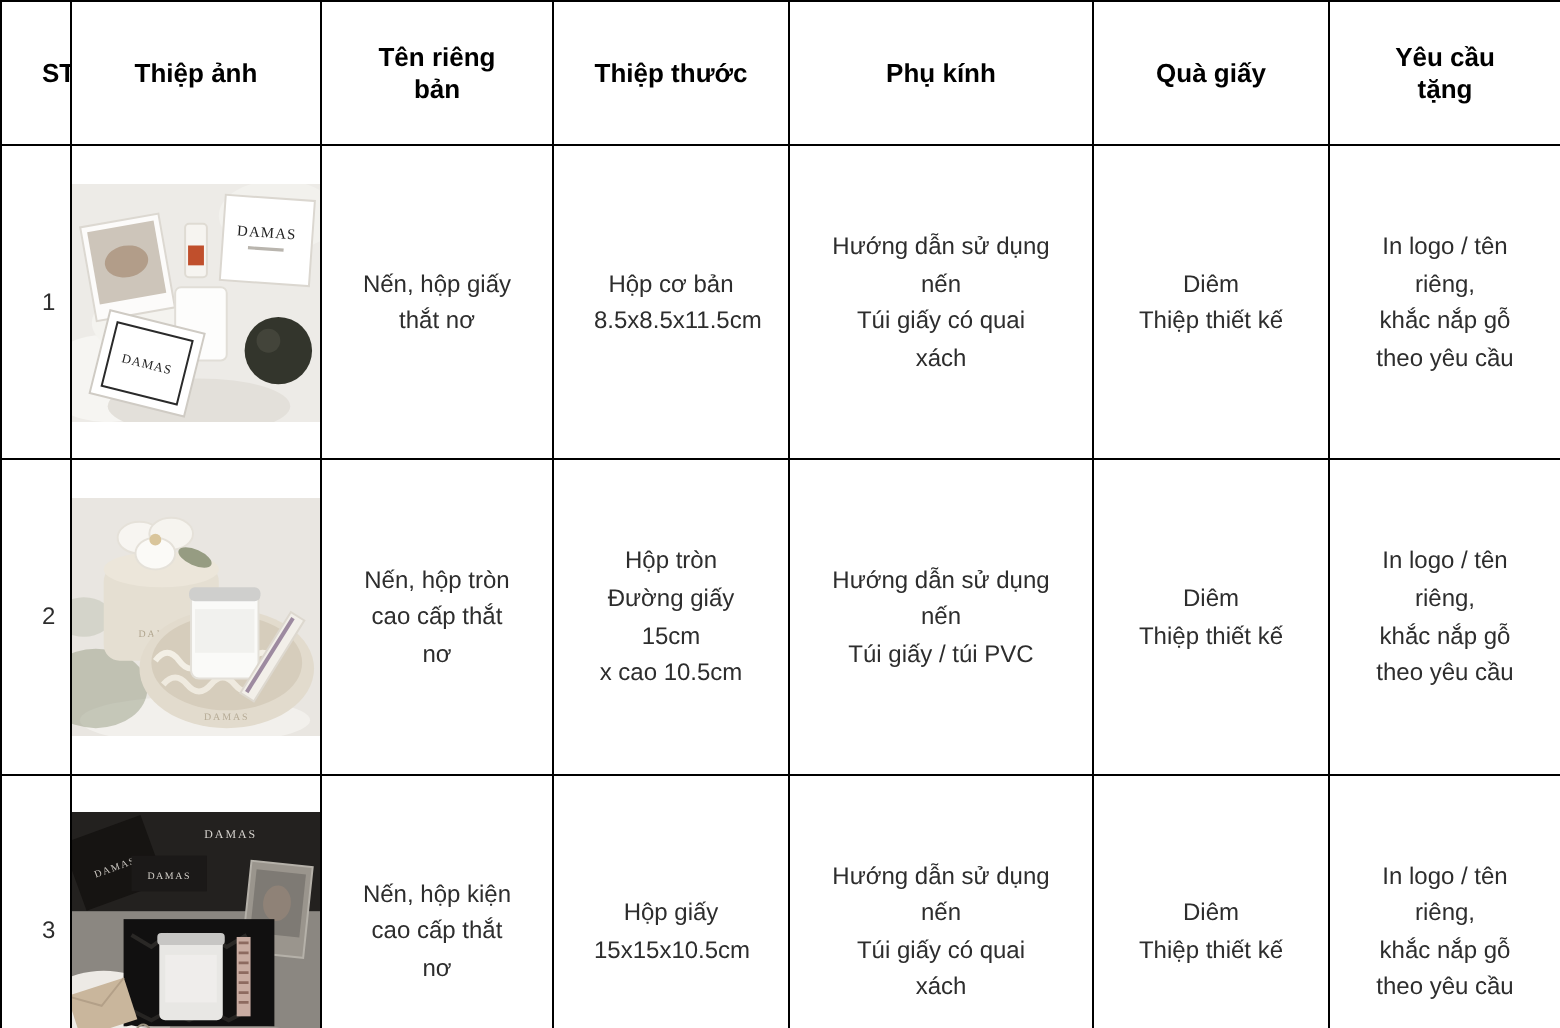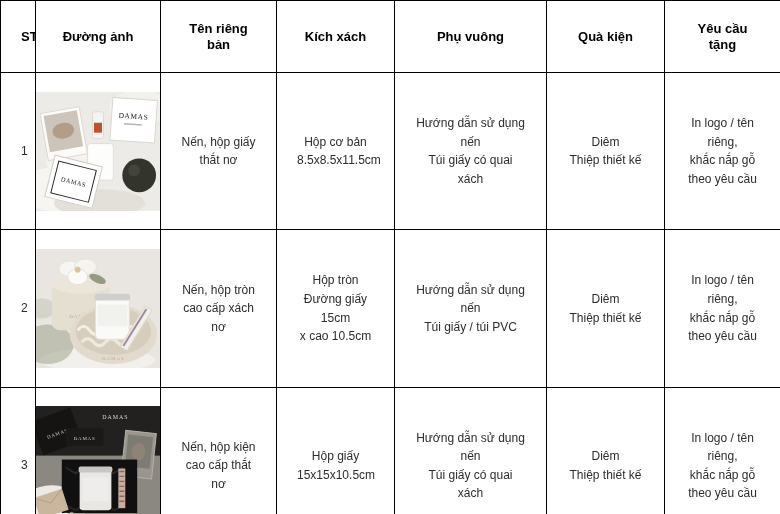--- a/index.html
+++ b/index.html
@@ -24,25 +24,25 @@
       <col style="width:125px">
       <col style="width:116px">
     <col style="width:118px">
       <col style="width:152px">
       <col style="width:118px">
     <col style="width:116px">
   </colgroup>
   <thead>
     <tr>
       <th>STT</th>
-      <th>Đường ảnh</th>
+      <th>Thiệp ảnh</th>
       <th>Tên riêng bản</th>
-      <th>Kích xách</th>
-      <th>Phụ vuông</th>
-      <th>Quà kiện</th>
+      <th>Thiệp thước</th>
+      <th>Phụ kính</th>
+      <th>Quà giấy</th>
       <th>Yêu cầu tặng</th>
     </tr>
   </thead>
   <tbody>
 
     <tr class="product-row">
       <td>1</td>
       <td class="photo-cell">
         <svg viewBox="0 0 125 120" preserveAspectRatio="none">
           <rect width="125" height="120" fill="#edebe7"></rect>
@@ -117,21 +117,21 @@
             <rect x="59" y="45" width="36" height="7" rx="3" fill="#cfcfcd"></rect>
             <rect x="62" y="56" width="30" height="22" fill="#f1f1ee"></rect>
           </g>
           <g transform="rotate(32 101 80)">
             <rect x="97" y="56" width="8" height="48" fill="#f2efe9" stroke="#ddd8cf"></rect>
             <rect x="98.5" y="58" width="2" height="44" fill="#9d8aa0"></rect>
           </g>
         </svg>
       </td>
       <td>Nến, hộp tròn
-cao cấp xách nơ</td>
+cao cấp thắt nơ</td>
       <td>Hộp tròn
 Đường giấy 15cm
 x cao 10.5cm</td>
       <td>Hướng dẫn sử dụng nến
 Túi giấy / túi PVC</td>
       <td>Diêm
 Thiệp thiết kế</td>
       <td>In logo / tên riêng,
 khắc nắp gỗ
 theo yêu cầu</td>

